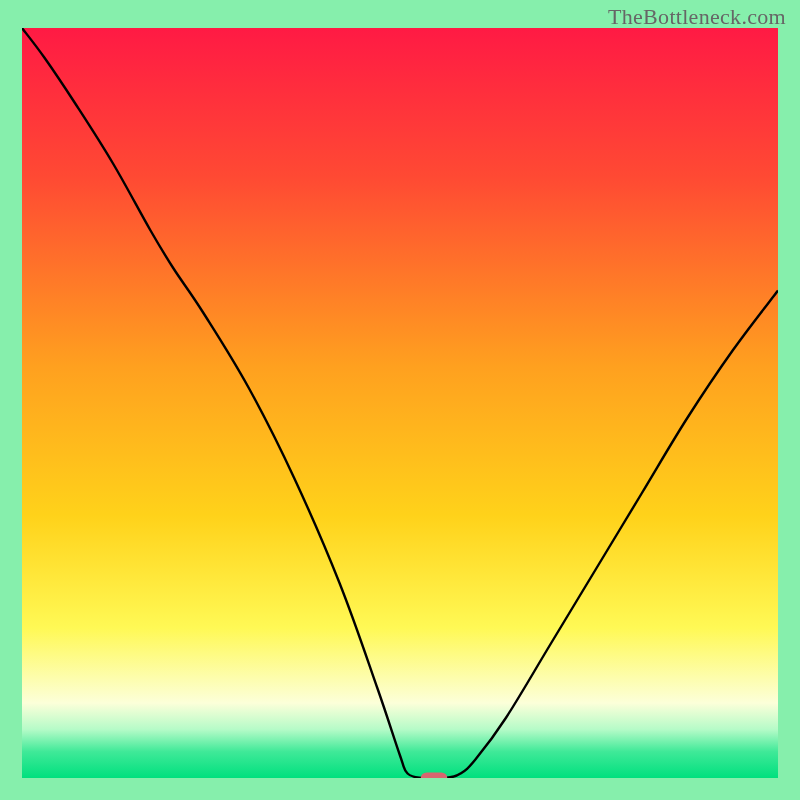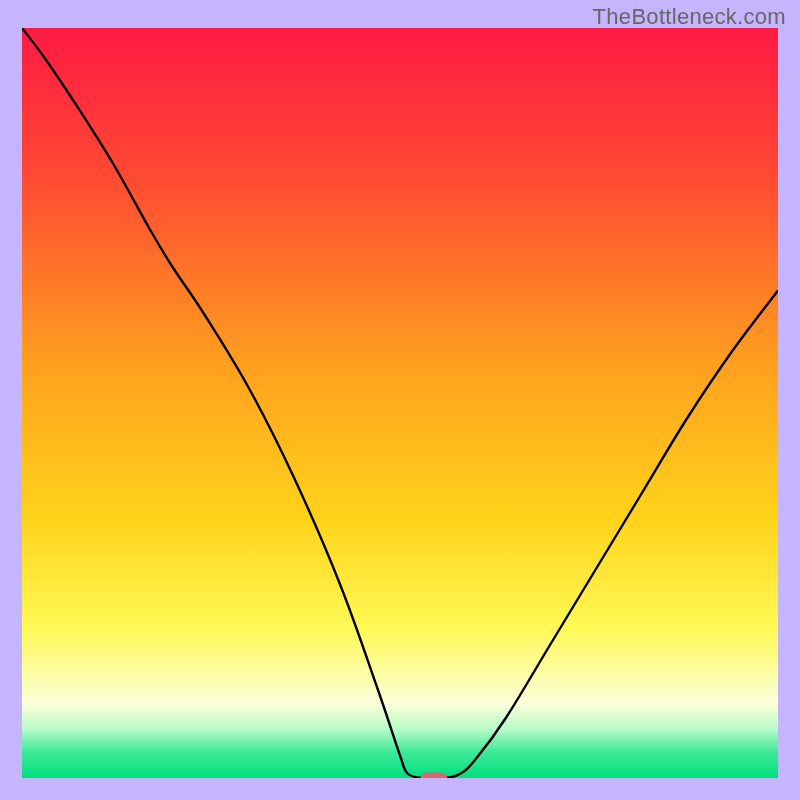--- a/index.html
+++ b/index.html
@@ -8,21 +8,22 @@
     width: 800px;
     height: 800px;
     overflow: hidden;
     background: #000;
     font-family: Arial, Helvetica, sans-serif;
   }
   .frame {
     position: relative;
     width: 800px;
     height: 800px;
-    background: #c4b5fd;
+    background: #86efac;
+    font-family: Liberation Serif, serif;
   }
   .watermark {
     position: absolute;
     top: 4px;
     right: 14px;
     color: #666;
     font-size: 22px;
     letter-spacing: 0.3px;
     z-index: 10;
     user-select: none;

